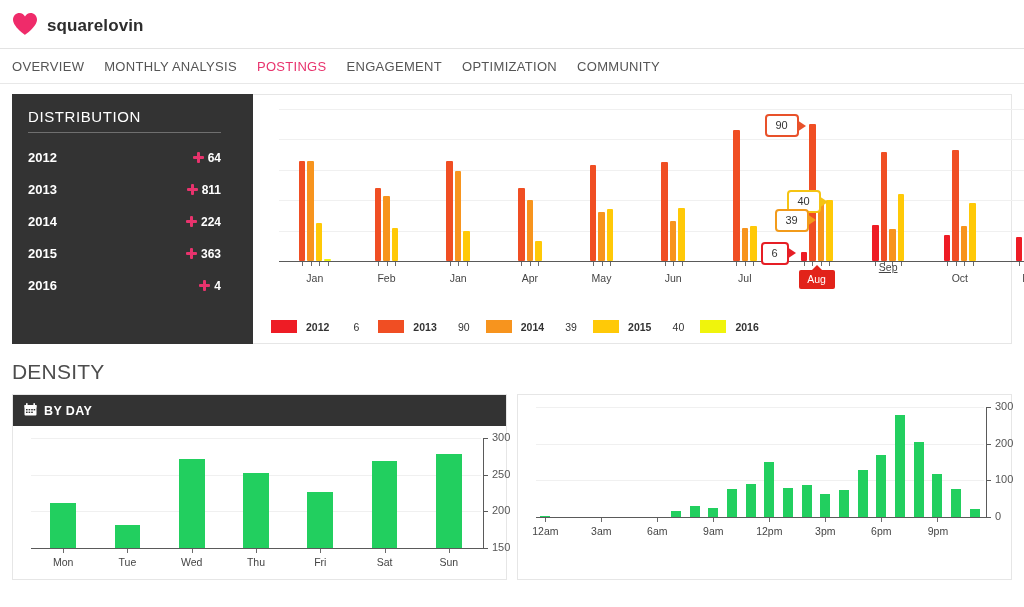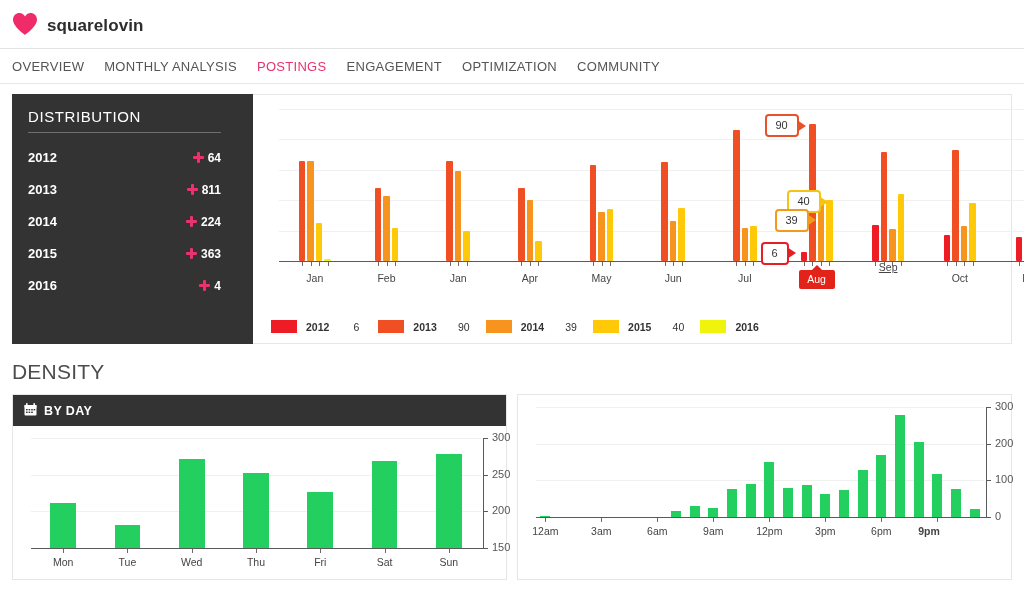--- a/index.html
+++ b/index.html
@@ -449,19 +449,19 @@
           <div class="xlab" style="left: 267.333px; top: 118px; width: 44px;">3pm</div>
           <div class="bar" style="left: 302.867px; width: 10.2667px; height: 27.1333px; background: rgb(34, 207, 95);"></div>
           <div class="bar" style="left: 321.533px; width: 10.2667px; height: 46.9333px; background: rgb(34, 207, 95);"></div>
           <div class="bar" style="left: 340.2px; width: 10.2667px; height: 61.6px; background: rgb(34, 207, 95);"></div>
           <div class="xtick" style="left: 345.333px; top: 111px;"></div>
           <div class="xlab" style="left: 323.333px; top: 118px; width: 44px;">6pm</div>
           <div class="bar" style="left: 358.867px; width: 10.2667px; height: 101.567px; background: rgb(34, 207, 95);"></div>
           <div class="bar" style="left: 377.533px; width: 10.2667px; height: 75.1667px; background: rgb(34, 207, 95);"></div>
           <div class="bar" style="left: 396.2px; width: 10.2667px; height: 43.2667px; background: rgb(34, 207, 95);"></div>
           <div class="xtick" style="left: 401.333px; top: 111px;"></div>
-          <div class="xlab" style="left: 371px; top: 118px; width: 44px; font-weight: bold;">9pm</div>
+          <div class="xlab" style="left: 380px; top: 118px; width: 44px;">9pm</div>
           <div class="bar" style="left: 414.867px; width: 10.2667px; height: 28.2333px; background: rgb(34, 207, 95);"></div>
           <div class="bar" style="left: 433.533px; width: 10.2667px; height: 8.06667px; background: rgb(34, 207, 95);"></div>
         </div>
       </div>
   </div>
 </div>
 
 </body></html>

